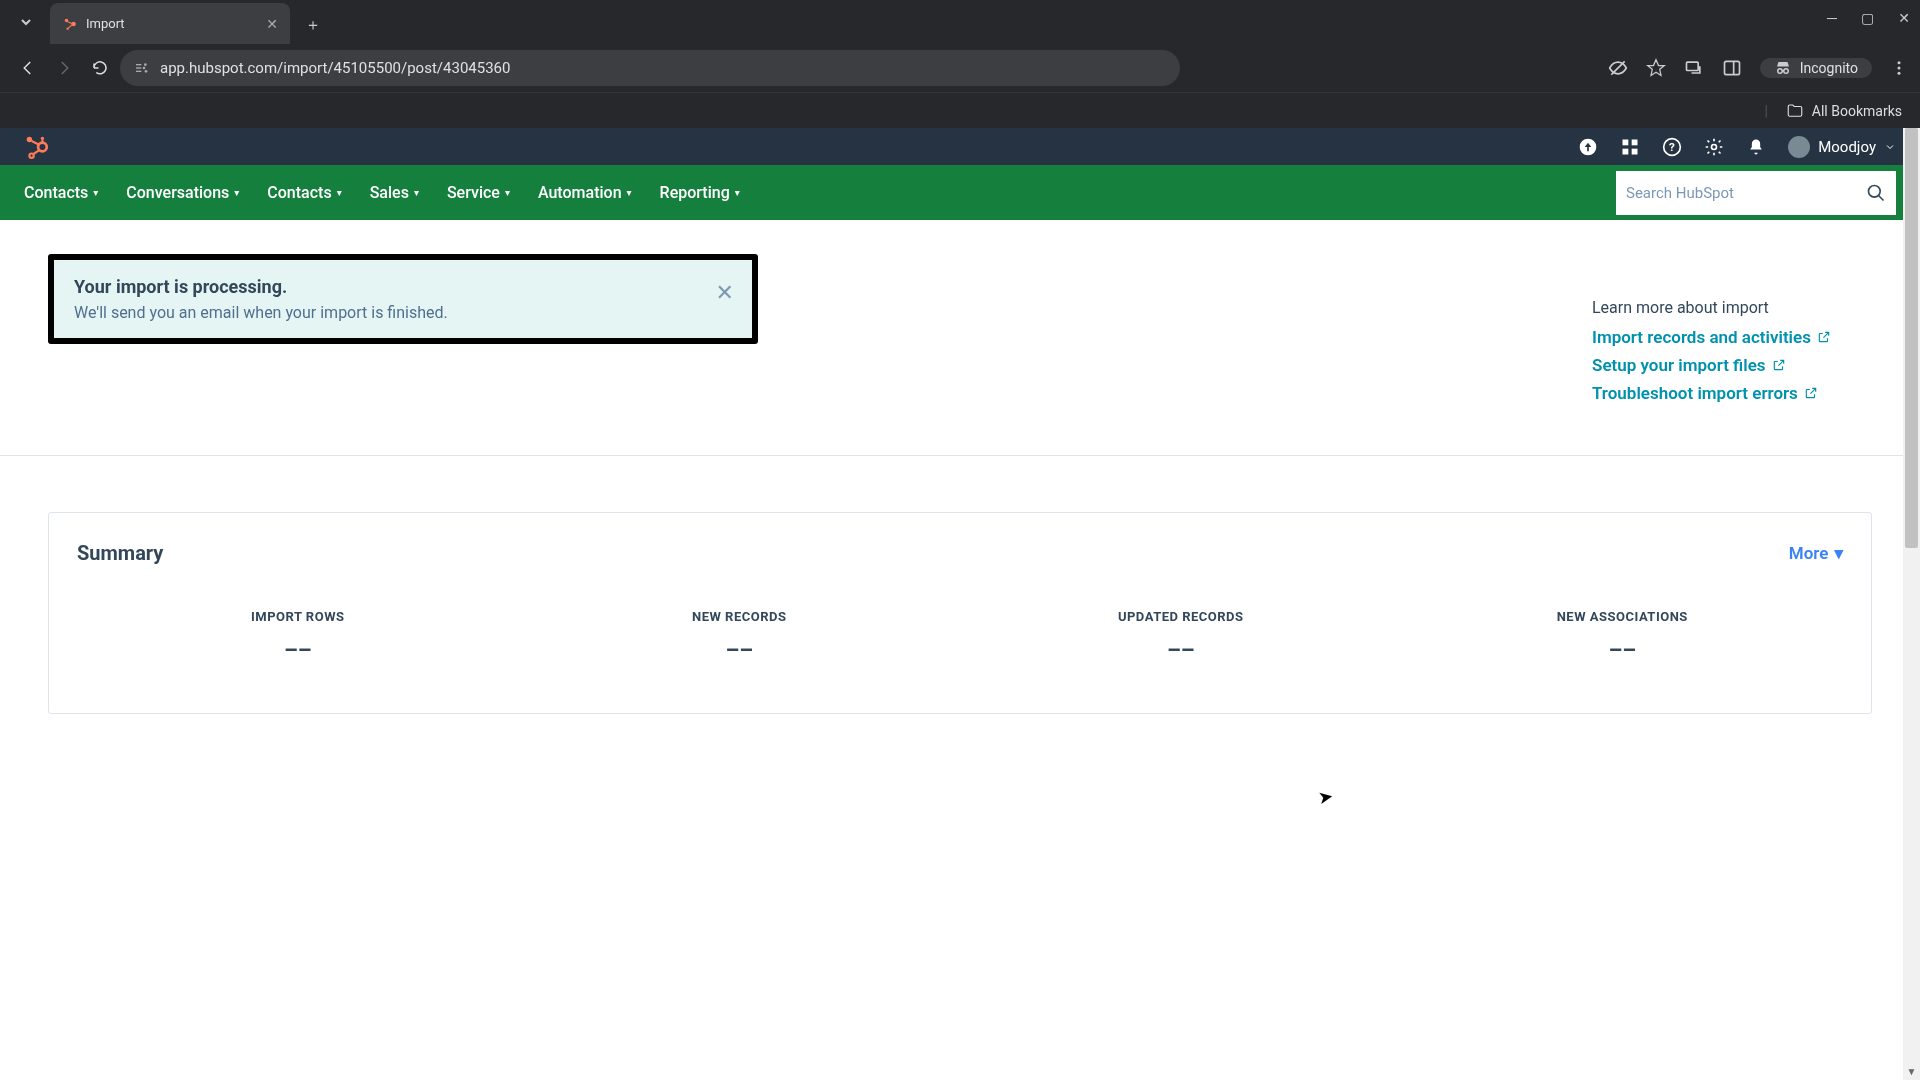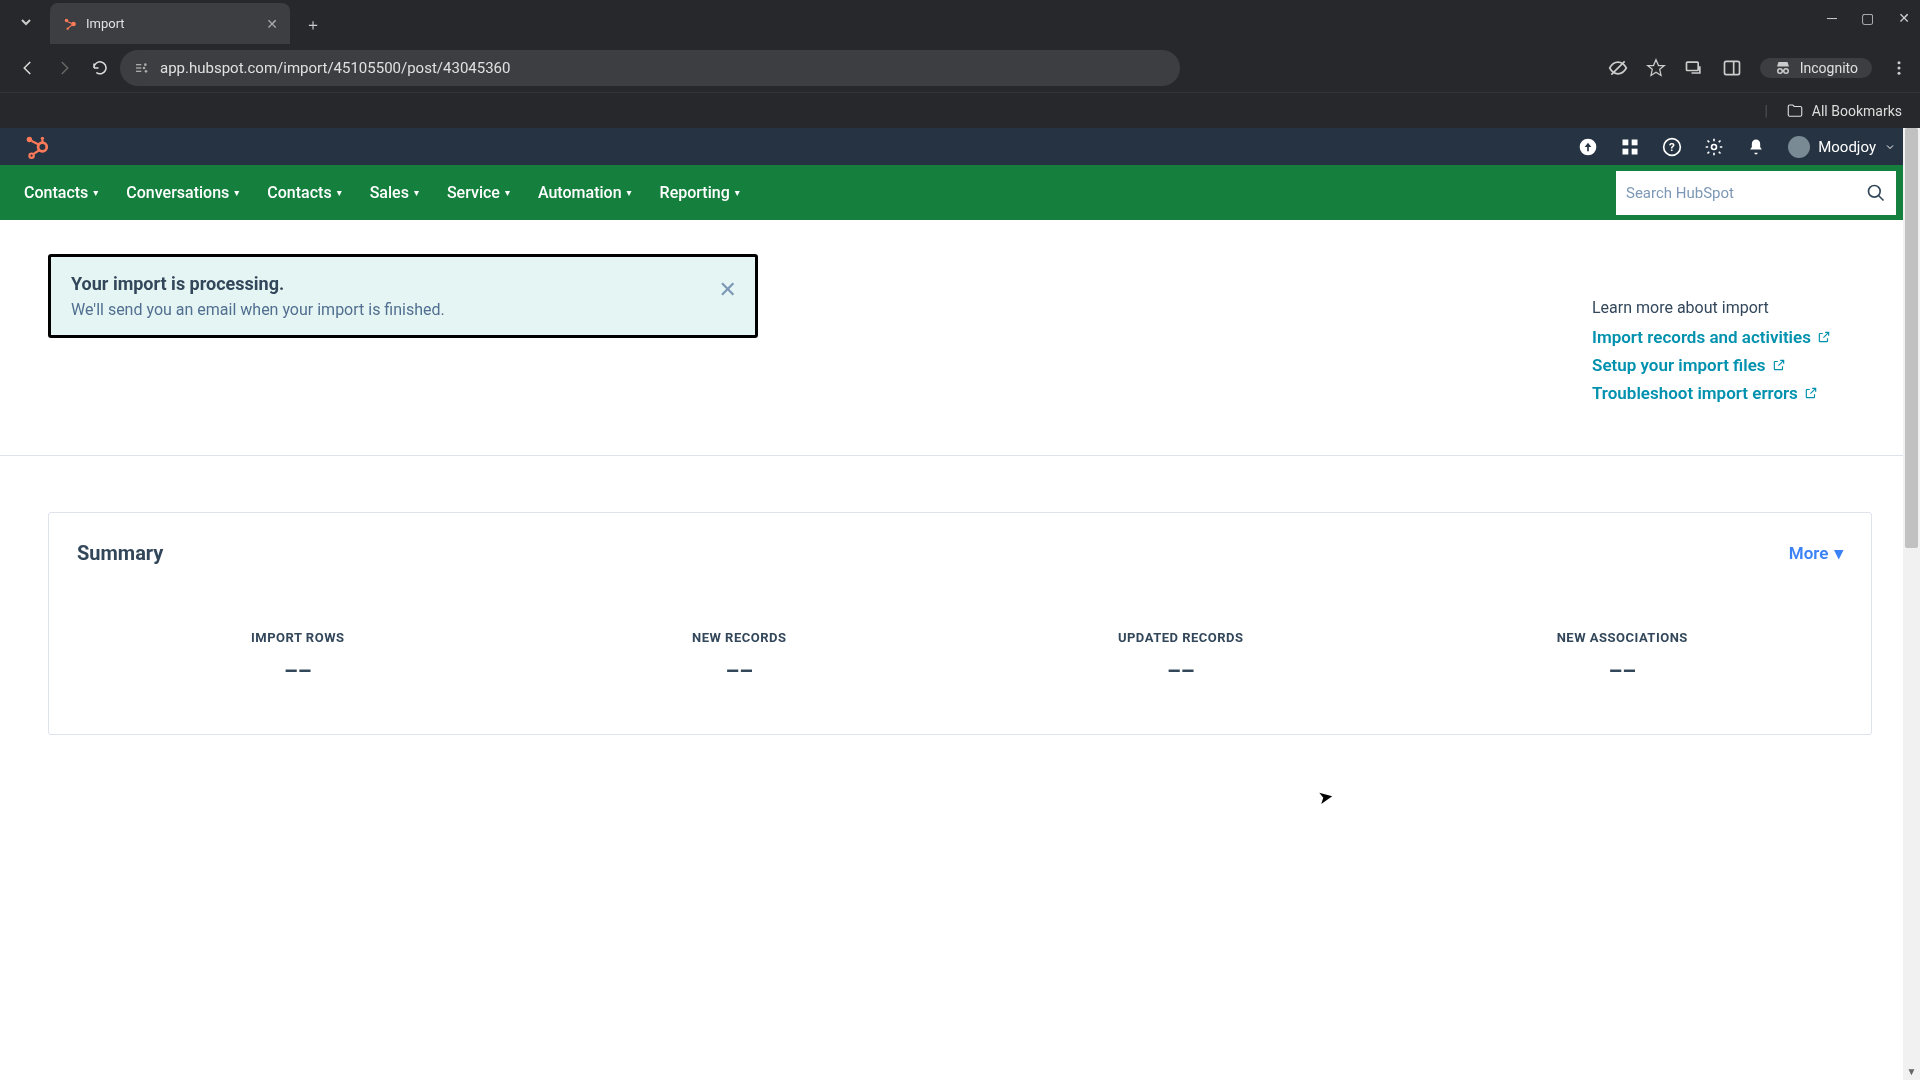--- a/index.html
+++ b/index.html
@@ -45,36 +45,36 @@
 .search-box input::placeholder { color:#7c98b6; }
 
 .content { padding: 32px 48px 0 48px; position:relative; }
 .content-top { display:flex; gap:40px; }
 .left-col { width:300px; flex-shrink:0; }
 .back-link { color:#0091ae; font-size:15px; font-weight:600; display:flex; align-items:center; gap:6px; }
 .page-title { font-size:30px; font-weight:500; color:#33475b; margin-top:18px; }
 .timestamp { font-size:18px; font-weight:700; color:#33475b; margin-top:24px; }
 .skeleton { width:280px; height:10px; background:#eaf0f6; border-radius:2px; margin-top:24px; }
 
-.alert { flex:1; max-width:710px; border:3px solid #000000; background:#e5f5f3; border-radius:3px; padding:16px 50px 16px 20px; position:relative; margin-top:2px; align-self:flex-start;}
+.alert { flex:1; max-width:710px; border:6px solid #000000; background:#e5f5f3; border-radius:3px; padding:16px 50px 16px 20px; position:relative; margin-top:2px; align-self:flex-start;}
 .alert-title { font-weight:700; font-size:18px; color:#33475b; }
 .alert-body { font-size:16px; color:#516f90; margin-top:6px; }
 .alert-close { position:absolute; right:18px; top:22px; color:#7c98b6; font-size:22px; line-height:1; }
 
 .help-col { width:280px; margin-left:auto; padding-top:46px; }
 .help-title { font-size:16px; color:#33475b; margin-bottom:10px; }
 .help-link { color:#0091ae; font-size:17px; font-weight:600; display:flex; align-items:center; gap:6px; margin-bottom:8px; }
 
 .divider-h { height:1px; background:#dfe3eb; margin-top:44px; }
 
 .summary-card { margin: 56px 48px 0 48px; border:1px solid #dfe3eb; border-radius:3px; padding:28px 28px 50px 28px; }
 .summary-head { display:flex; align-items:center; }
 .summary-title { font-size:20px; font-weight:700; color:#33475b; }
 .more-btn { margin-left:auto; color:#3b82f6; font-size:17px; font-weight:600; display:flex; align-items:center; gap:6px; }
-.stats { display:flex; margin-top:65px; }
+.stats { display:flex; margin-top:44px; }
 .stat { flex:1; text-align:center; }
 .stat-label { font-size:13px; font-weight:700; color:#33475b; letter-spacing:0.5px; }
 .stat-value { font-size:22px; font-weight:700; color:#33475b; margin-top:14px; }
 
 .scrollbar { position:absolute; right:0; top:128px; bottom:0; width:17px; background:#f1f1f1; }
 .scroll-thumb { position:absolute; left:2px; right:2px; top:0; height:420px; background:#c1c1c1; border-radius:2px;}
 .scroll-arrow { position:absolute; left:0; right:0; height:17px; display:flex;align-items:center;justify-content:center;color:#666;font-size:10px;}
 .scroll-arrow.up{top:0;}
 .scroll-arrow.down{bottom:0;}
 

